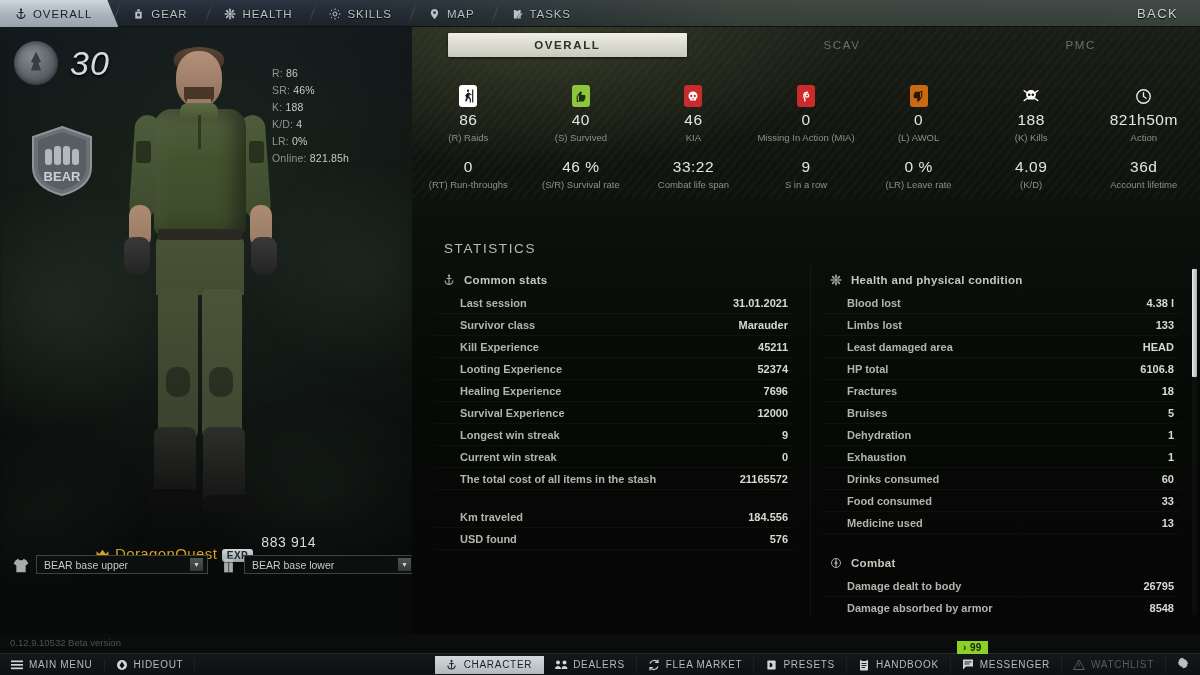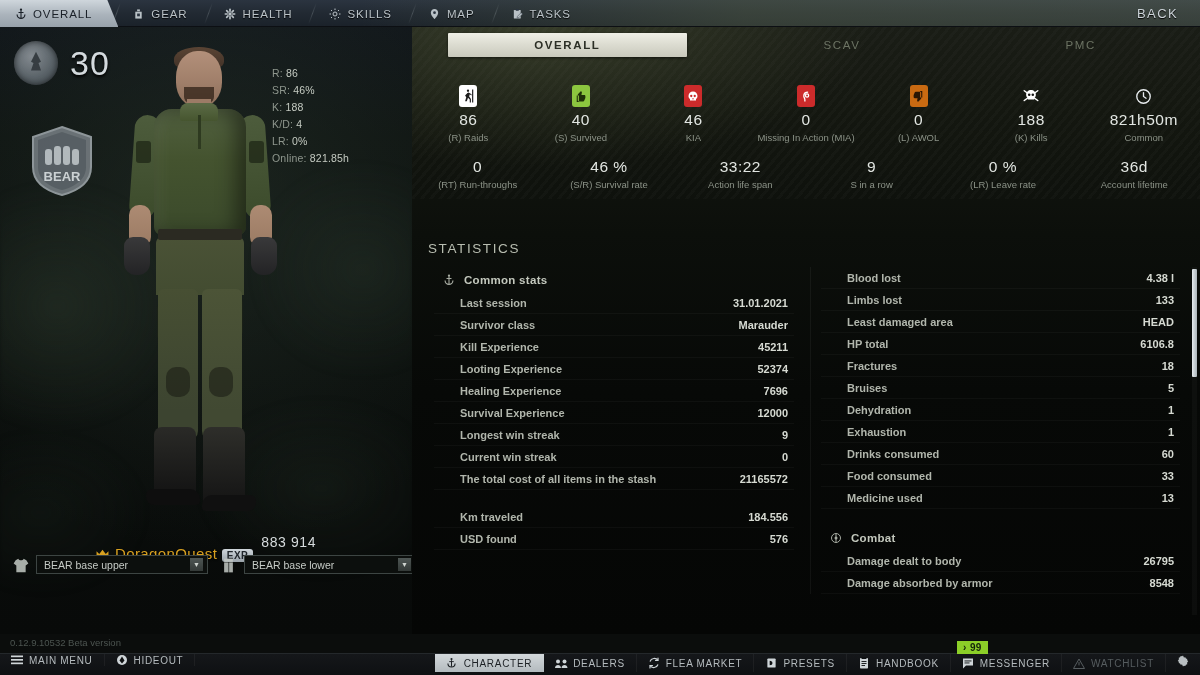--- a/index.html
+++ b/index.html
@@ -66,21 +66,21 @@
       radial-gradient(44% 22% at 78% 76%, rgba(46,60,48,.22), transparent 70%),
       radial-gradient(38% 20% at 10% 80%, rgba(44,58,46,.18), transparent 70%);
     filter: blur(2px);
   }
   .lvl-row { position:absolute; left:14px; top:14px; display:flex; align-items:center; gap:12px; z-index:4;}
   .lvl-emblem { width:44px; height:44px; border-radius:50%;
     background: radial-gradient(circle at 40% 35%, #8d949a, #5d666c 60%, #434a50 100%);
     display:flex; align-items:center; justify-content:center; opacity:.92;
     box-shadow: inset 0 0 6px rgba(0,0,0,.6); }
   .lvl-num { font-size: 34px; color:#d4dade; letter-spacing:1px; font-weight:300;
-    text-shadow: 0 2px 3px #000; }
+    text-shadow: 0 2px 3px #000; font-style: italic; }
   .faction { position:absolute; left:29px; top:98px; width:66px; height:72px; z-index:4; opacity:.9;}
 
   .ministats { position:absolute; left:272px; top:38px; z-index:5;
     font-size:10.5px; color:#9aa29a; line-height:17px; letter-spacing:.2px; }
   .ministats .mrow { display:flex;flex-direction:column; }
   .ministats .c1 { width:45px; color:#8e968d;}
   .ministats .c2 { color:#8e968d;}
   .ministats b { color:#c5cbc2; font-weight:400; }
 
   
@@ -172,21 +172,21 @@
   .statgrid { position:absolute; left:0; top:56px; width:788px; z-index:4; }
   .statrow { display:flex; }
   .statcell { flex:1; text-align:center; padding-top:2px; }
   .sicon { height:22px; display:flex; align-items:center; justify-content:center; margin-bottom:4px;}
   .sbox { width:18px; height:22px; border-radius:3px; display:flex; align-items:center; justify-content:center;}
   .sval { font-size:15.5px; color:#e2e6e2; letter-spacing:.5px; }
   .slabel { font-size:9.5px; color:#8b9287; line-height:12px; margin-top:3px; }
   .statrow.r2 { margin-top:12px; }
   .statrow.r2 .sval { font-size:15.5px; }
 
-  .sectitle { position:absolute; left:16px; top:214px; font-size:13.5px; letter-spacing:1.6px; color:#b8bdb0; z-index:4;}
+  .sectitle { position:absolute; left:32px; top:214px; font-size:13.5px; letter-spacing:1.6px; color:#b8bdb0; z-index:4;}
 
   .statsbody { position:absolute; left:12px; top:240px; width:788px; height:348px; z-index:4; overflow:hidden;font-weight:bold; }
   .cols { display:flex; }
   .col { width:386px; padding: 0 16px 0 10px; }
   .col.c2 { border-left:1px solid rgba(255,255,255,.05); }
   .grp-head { display:flex; align-items:center; gap:9px; height:25px; padding-left:8px; }
   .grp-head .ghicon{ width:13px; height:13px; display:flex; align-items:center; justify-content:center; opacity:.85;}
   .grp-head .ghtext{ font-size:11.5px; color:#c3c8bd; letter-spacing:.3px; }
   .kv { display:flex; justify-content:space-between; align-items:center; height:22px; padding:0 6px 0 26px;
         border-bottom:1px solid rgba(255,255,255,.035); }
@@ -196,21 +196,21 @@
 
   .scrollbar { position:absolute; right:3px; top:240px; width:5px; height:348px; z-index:6;
     background: rgba(255,255,255,.03); }
   .scrollthumb { position:absolute; left:0; top:2px; width:5px; height:108px;
     background: linear-gradient(90deg,#e6ecef,#aab3b8); border-radius:1px;}
 
   
   .verline { position:absolute; left:10px; top:637px; font-size:9.5px; color:#4c5450; z-index:5;}
   .taskbar { position:absolute; left:0; top:653px; width:1200px; height:22px;
     background: linear-gradient(180deg,#15171a 0%,#0e1012 100%); border-top:1px solid #24282b;
-    display:flex; align-items:flex-start; z-index:8; }
+    display:flex; align-items:center; z-index:8; }
   .tbtn { display:flex; align-items:center; gap:6px; padding:0 11px; font-size:10px; letter-spacing:.7px;
     color:#b5bbbe; border-right:1px solid rgba(255,255,255,.05); }
   .tbtn.active { background: linear-gradient(180deg,#d3d8db,#b3babe); color:#1c2024; }
   .tbtn.dim { color:#565c5f; }
   .tbtn .tbicon{ width:12px; height:12px; display:flex; align-items:center; justify-content:center;}
   .tb-left { display:flex; }
   .tb-right { margin-left:auto; display:flex; }
   .badge99 { position:absolute; left:957px; top:641px; background:#8ccf28; color:#14240a;
     font-size:10px; font-weight:bold; padding:1px 6px; z-index:9; letter-spacing:.4px;}
   .gear-btn { display:flex; align-items:center; padding:0 10px; }
@@ -511,44 +511,48 @@
         <div class="statcell">
           <div class="sicon">
               <div class="sbox" style="background:transparent">
             <svg width="17" height="17" viewBox="0 0 24 24" fill="none" stroke="#e8ecef" stroke-width="1.9">
                   <circle cx="12" cy="12" r="9.5"></circle>
                   <path d="M12 6.5V12l3.6 2.4" stroke-linecap="round"></path>
                 </svg>
               </div>
             </div>
           <div class="sval">821h50m</div>
-          <div class="slabel">Common</div>
+          <div class="slabel">Action</div>
         </div>
       </div>
 
       <div class="statrow r2">
         <div class="statcell">
           <div class="sval">0</div>
           <div class="slabel">(RT) Run-throughs</div>
         </div>
         <div class="statcell">
           <div class="sval">46 %</div>
           <div class="slabel">(S/R) Survival rate</div>
         </div>
         <div class="statcell">
           <div class="sval">33:22</div>
-          <div class="slabel">Action life span</div>
+          <div class="slabel">Combat life span</div>
         </div>
         <div class="statcell">
           <div class="sval">9</div>
           <div class="slabel">S in a row</div>
         </div>
         <div class="statcell">
           <div class="sval">0 %</div>
           <div class="slabel">(LR) Leave rate</div>
+        </div>
+        <div class="statcell">
+          <div class="sval">4.09</div>
+          <div class="slabel">(K/D)</div>
         </div>
         <div class="statcell">
           <div class="sval">36d</div>
           <div class="slabel">Account lifetime</div>
         </div>
       </div>
     </div>
 
     <div class="sectitle">STATISTICS</div>
 
@@ -613,20 +617,36 @@
               <span class="v">184.556</span>
             </div>
           <div class="kv">
               <span class="k">USD found</span>
               <span class="v">576</span>
             </div>
         </div>
 
         <div class="col c2">
 
+          <div class="grp-head">
+            <span class="ghicon">
+                <svg width="12" height="12" viewBox="0 0 24 24" fill="#c3c8bd">
+                  <circle cx="12" cy="12" r="3.4"></circle>
+                  <rect x="10.3" y="1" width="3.4" height="7" rx="1.5"></rect>
+                  <rect x="10.3" y="16" width="3.4" height="7" rx="1.5"></rect>
+                  <rect x="1" y="10.3" width="7" height="3.4" rx="1.5"></rect>
+                  <rect x="16" y="10.3" width="7" height="3.4" rx="1.5"></rect>
+                  <rect x="10.3" y="1" width="3.4" height="7" rx="1.5" transform="rotate(45 12 12)"></rect>
+                  <rect x="10.3" y="16" width="3.4" height="7" rx="1.5" transform="rotate(45 12 12)"></rect>
+                  <rect x="1" y="10.3" width="7" height="3.4" rx="1.5" transform="rotate(45 12 12)"></rect>
+                  <rect x="16" y="10.3" width="7" height="3.4" rx="1.5" transform="rotate(45 12 12)"></rect>
+                </svg>
+              </span>
+            <span class="ghtext">Health and physical condition</span>
+          </div>
 
           <div class="kv">
               <span class="k">Blood lost</span>
               <span class="v">4.38 l</span>
             </div>
           <div class="kv">
               <span class="k">Limbs lost</span>
               <span class="v">133</span>
             </div>
           <div class="kv">

